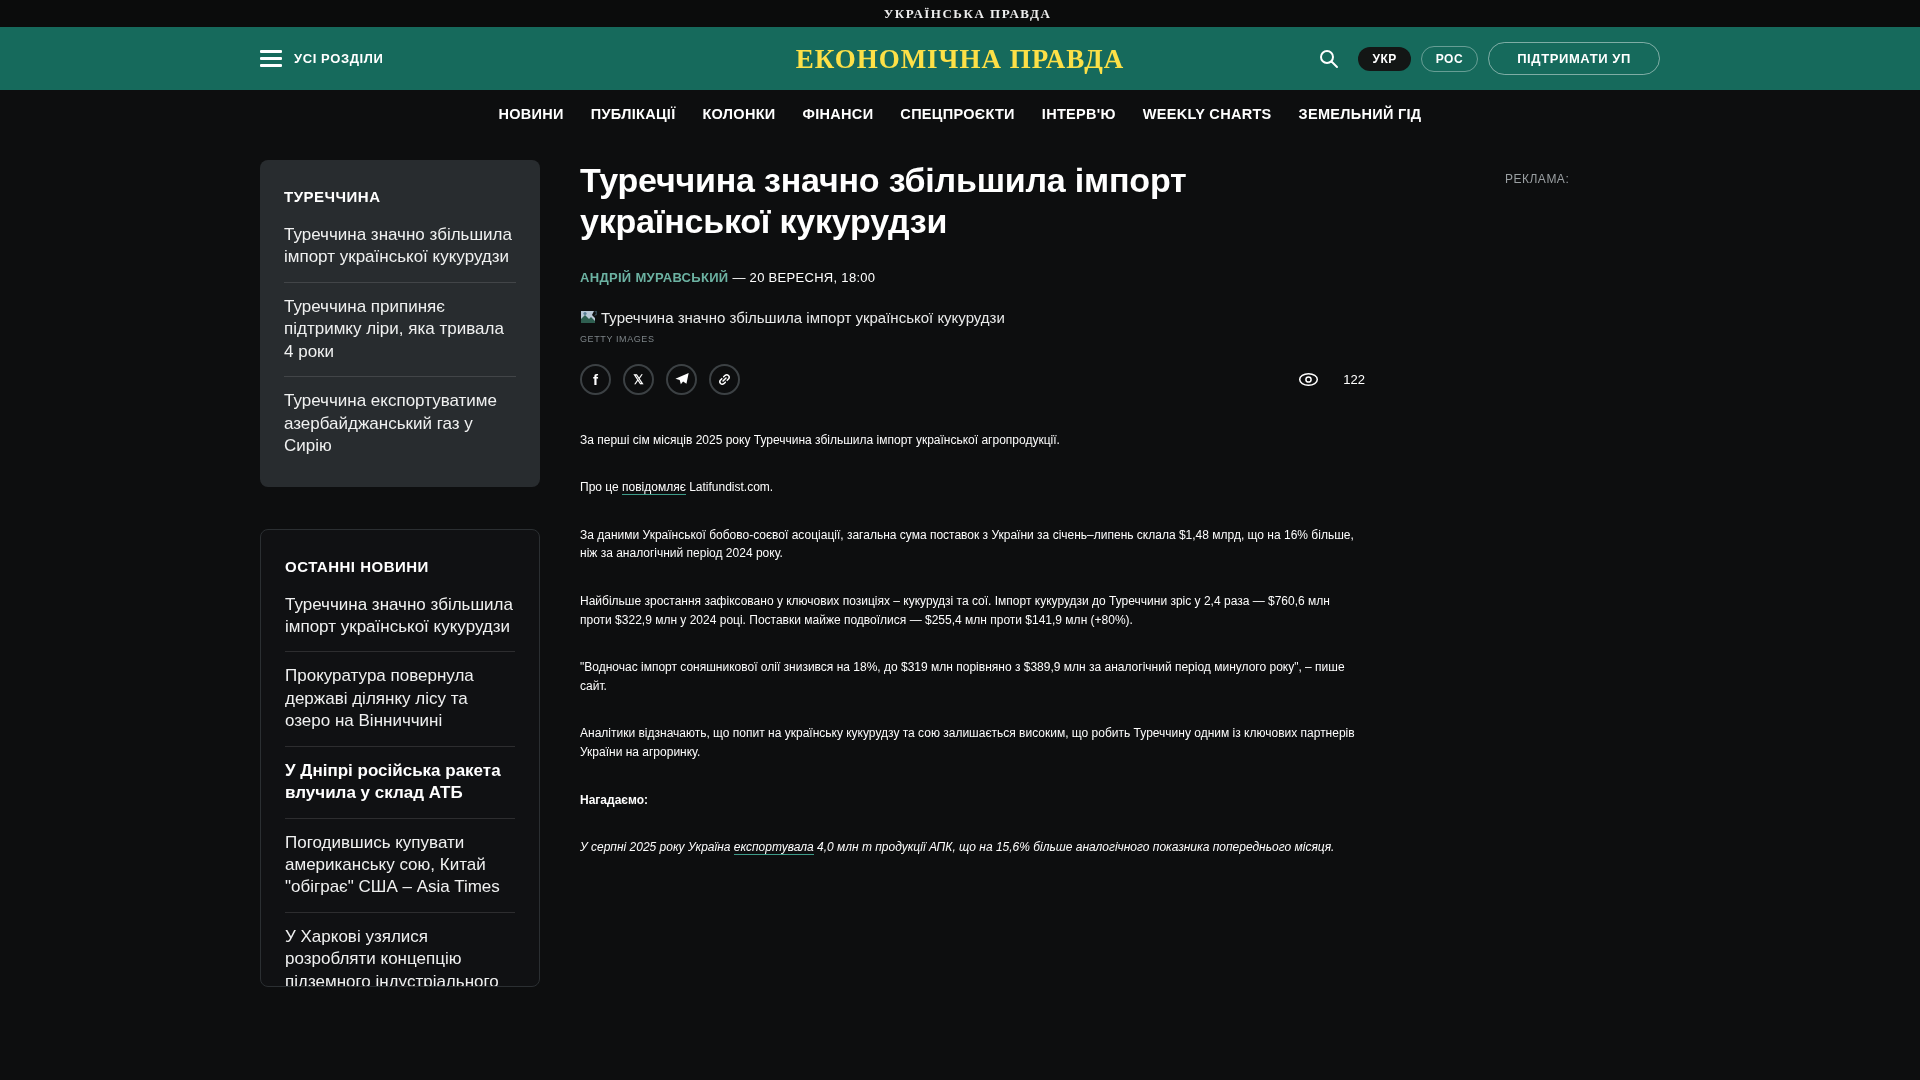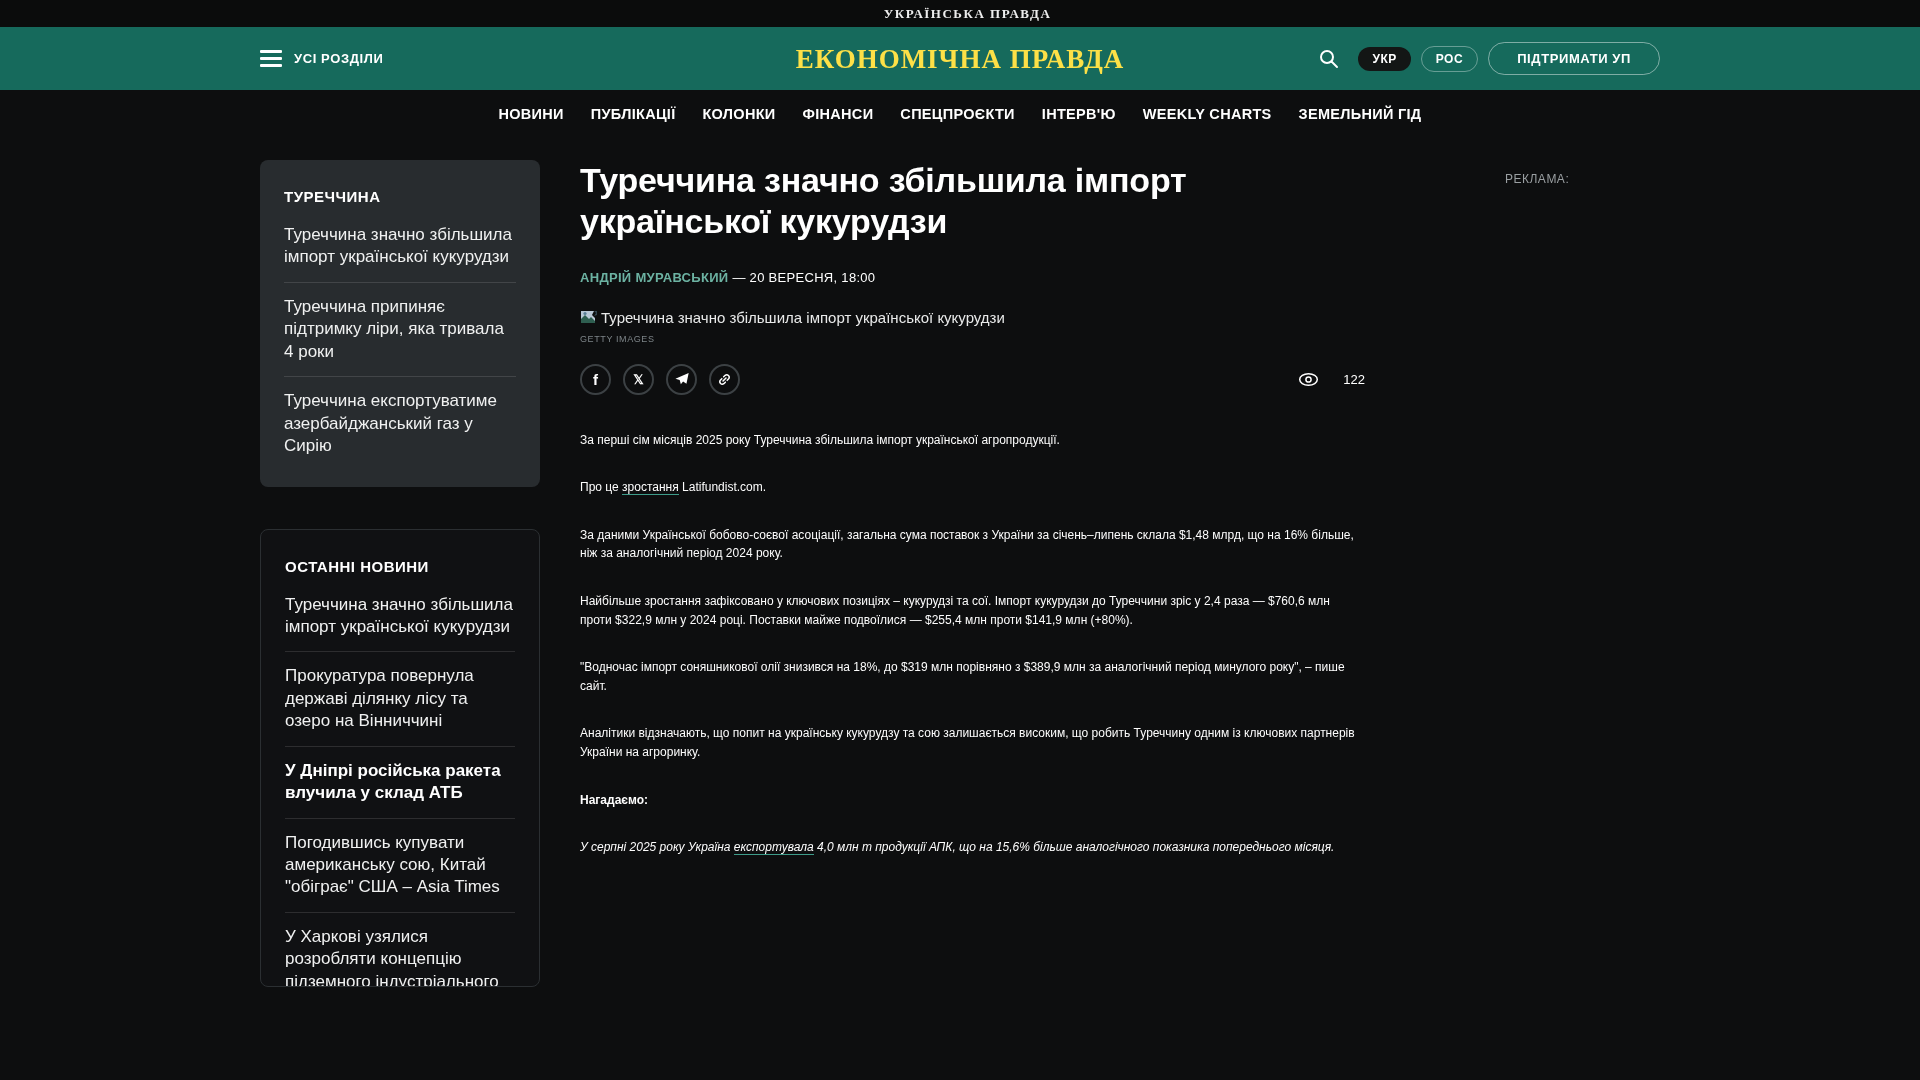--- a/index.html
+++ b/index.html
@@ -228,21 +228,21 @@
             <ellipse cx="10.5" cy="7.5" rx="8.8" ry="5.8"></ellipse>
             <circle cx="10.5" cy="7.5" r="2.6"></circle>
           </svg>
         </span>
         <span>122</span>
       </div>
     </div>
 
     <div class="article-body">
         <p><span>За перші сім місяців 2025 року Туреччина збільшила імпорт української агропродукції.</span></p>
-        <p><span>Про це </span><a class="inline-link">зростання</a><span> Latifundist.com.</span></p>
+        <p><span>Про це </span><a class="inline-link">повідомляє</a><span> Latifundist.com.</span></p>
         <p><span>За даними Української бобово-соєвої асоціації, загальна сума поставок з України за січень–липень склала $1,48 млрд, що на 16% більше, ніж за аналогічний період 2024 року.</span></p>
         <p><span>Найбільше зростання зафіксовано у ключових позиціях – кукурудзі та сої. Імпорт кукурудзи до Туреччини зріс у 2,4 раза — $760,6 млн проти $322,9 млн у 2024 році. Поставки майже подвоїлися — $255,4 млн проти $141,9 млн (+80%).</span></p>
         <p><span>"Водночас імпорт соняшникової олії знизився на 18%, до $319 млн порівняно з $389,9 млн за аналогічний період минулого року", – пише сайт.</span></p>
         <p><span>Аналітики відзначають, що попит на українську кукурудзу та сою залишається високим, що робить Туреччину одним із ключових партнерів України на агроринку.</span></p>
         <p class="bold"><span>Нагадаємо:</span></p>
         <p class="italic"><span>У серпні 2025 року Україна </span><a class="inline-link">експортувала</a><span> 4,0 млн т продукції АПК, що на 15,6% більше аналогічного показника попереднього місяця.</span></p>
       </div>
   </main>
 
   <div class="rightcol">

